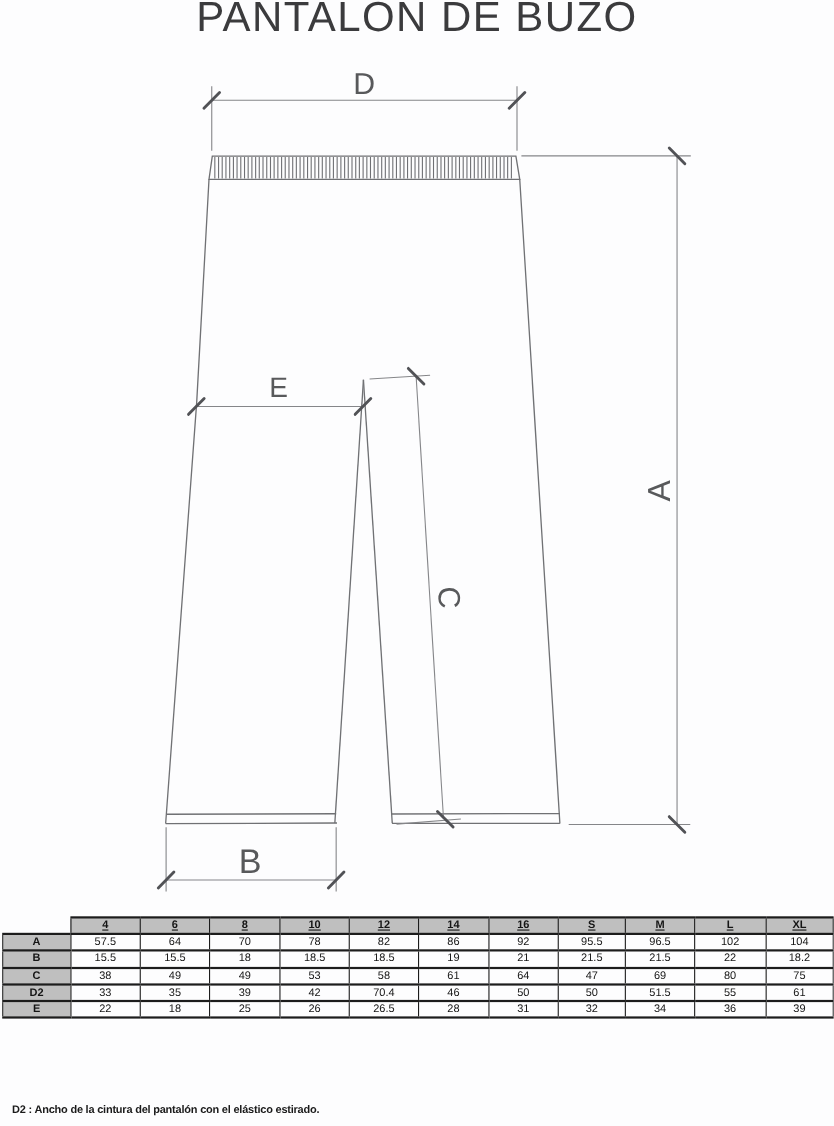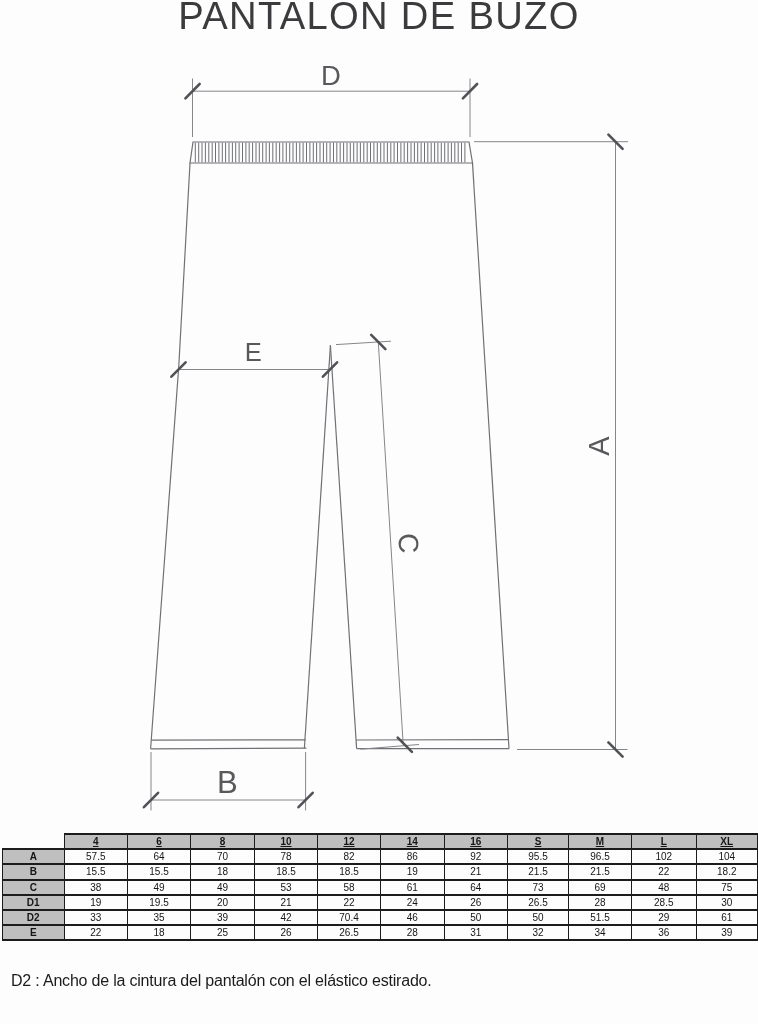--- a/index.html
+++ b/index.html
@@ -4,21 +4,21 @@
 html,body{margin:0;padding:0;width:758px;height:1024px;background:#fdfdfe;overflow:hidden}
 body{font-family:"Liberation Sans",sans-serif;position:relative}
 .title{position:absolute;top:-6px;left:0;width:758px;text-align:center;font-size:38.2px;color:#3b3b3d;letter-spacing:1.3px;white-space:nowrap}
 table{position:absolute;top:833px;left:2px;width:755px;border-collapse:collapse;table-layout:fixed;font-size:10px;color:#151515}
 td,th{border-style:solid;border-color:#1c1c1c;border-width:2px 1.4px;text-align:center;padding:0;height:13.2px;line-height:13.2px}
 th{background:#bfbfbf;font-weight:bold}
 td.corner{border:none;background:transparent}
 .u{text-decoration:underline}
 .note{position:absolute;top:966px;left:7px;width:758px;text-align:center;font-weight:bold;font-size:10.8px;color:#1b1b1b;line-height:15.2px;letter-spacing:-0.4px}
 .note .nl{white-space:nowrap}
-.d2{position:absolute;top:972px;left:11px;font-weight:normal;font-size:16px;color:#1b1b1b;letter-spacing:-0.2px}
+.d2{position:absolute;top:1004px;left:11px;font-weight:bold;font-size:10px;color:#1b1b1b;letter-spacing:-0.2px}
 </style></head>
 <body>
 <div class="title">PANTALON DE BUZO</div>
 <svg width="758" height="830" viewBox="0 0 758 830" style="position:absolute;top:0;left:0">
 <g fill="none" stroke="#707174" stroke-width="1.2">
 <path d="M193,142 L469,142 L472.5,163 L190,163 Z"></path>
 <path d="M190,163 L178.8,366 L150.6,748.7"></path>
 <path d="M330.4,345.2 L304.4,748.3"></path>
 <path d="M330.4,345.2 L356.6,748.3"></path>
 <path d="M472.5,163 L509,748.7"></path>
@@ -118,51 +118,37 @@
       </tr>
       <tr>
         <th class="lab">C</th>
         <td>38</td>
         <td>49</td>
         <td>49</td>
         <td>53</td>
         <td>58</td>
         <td>61</td>
         <td>64</td>
-        <td>73</td>
+        <td>47</td>
         <td>69</td>
-        <td>48</td>
+        <td>80</td>
         <td>75</td>
-      </tr>
-      <tr>
-        <th class="lab">D1</th>
-        <td>19</td>
-        <td>19.5</td>
-        <td>20</td>
-        <td>21</td>
-        <td>22</td>
-        <td>24</td>
-        <td>26</td>
-        <td>26.5</td>
-        <td>28</td>
-        <td>28.5</td>
-        <td>30</td>
       </tr>
       <tr>
         <th class="lab">D2</th>
         <td>33</td>
         <td>35</td>
         <td>39</td>
         <td>42</td>
         <td>70.4</td>
         <td>46</td>
         <td>50</td>
         <td>50</td>
         <td>51.5</td>
-        <td>29</td>
+        <td>55</td>
         <td>61</td>
       </tr>
       <tr>
         <th class="lab">E</th>
         <td>22</td>
         <td>18</td>
         <td>25</td>
         <td>26</td>
         <td>26.5</td>
         <td>28</td>

